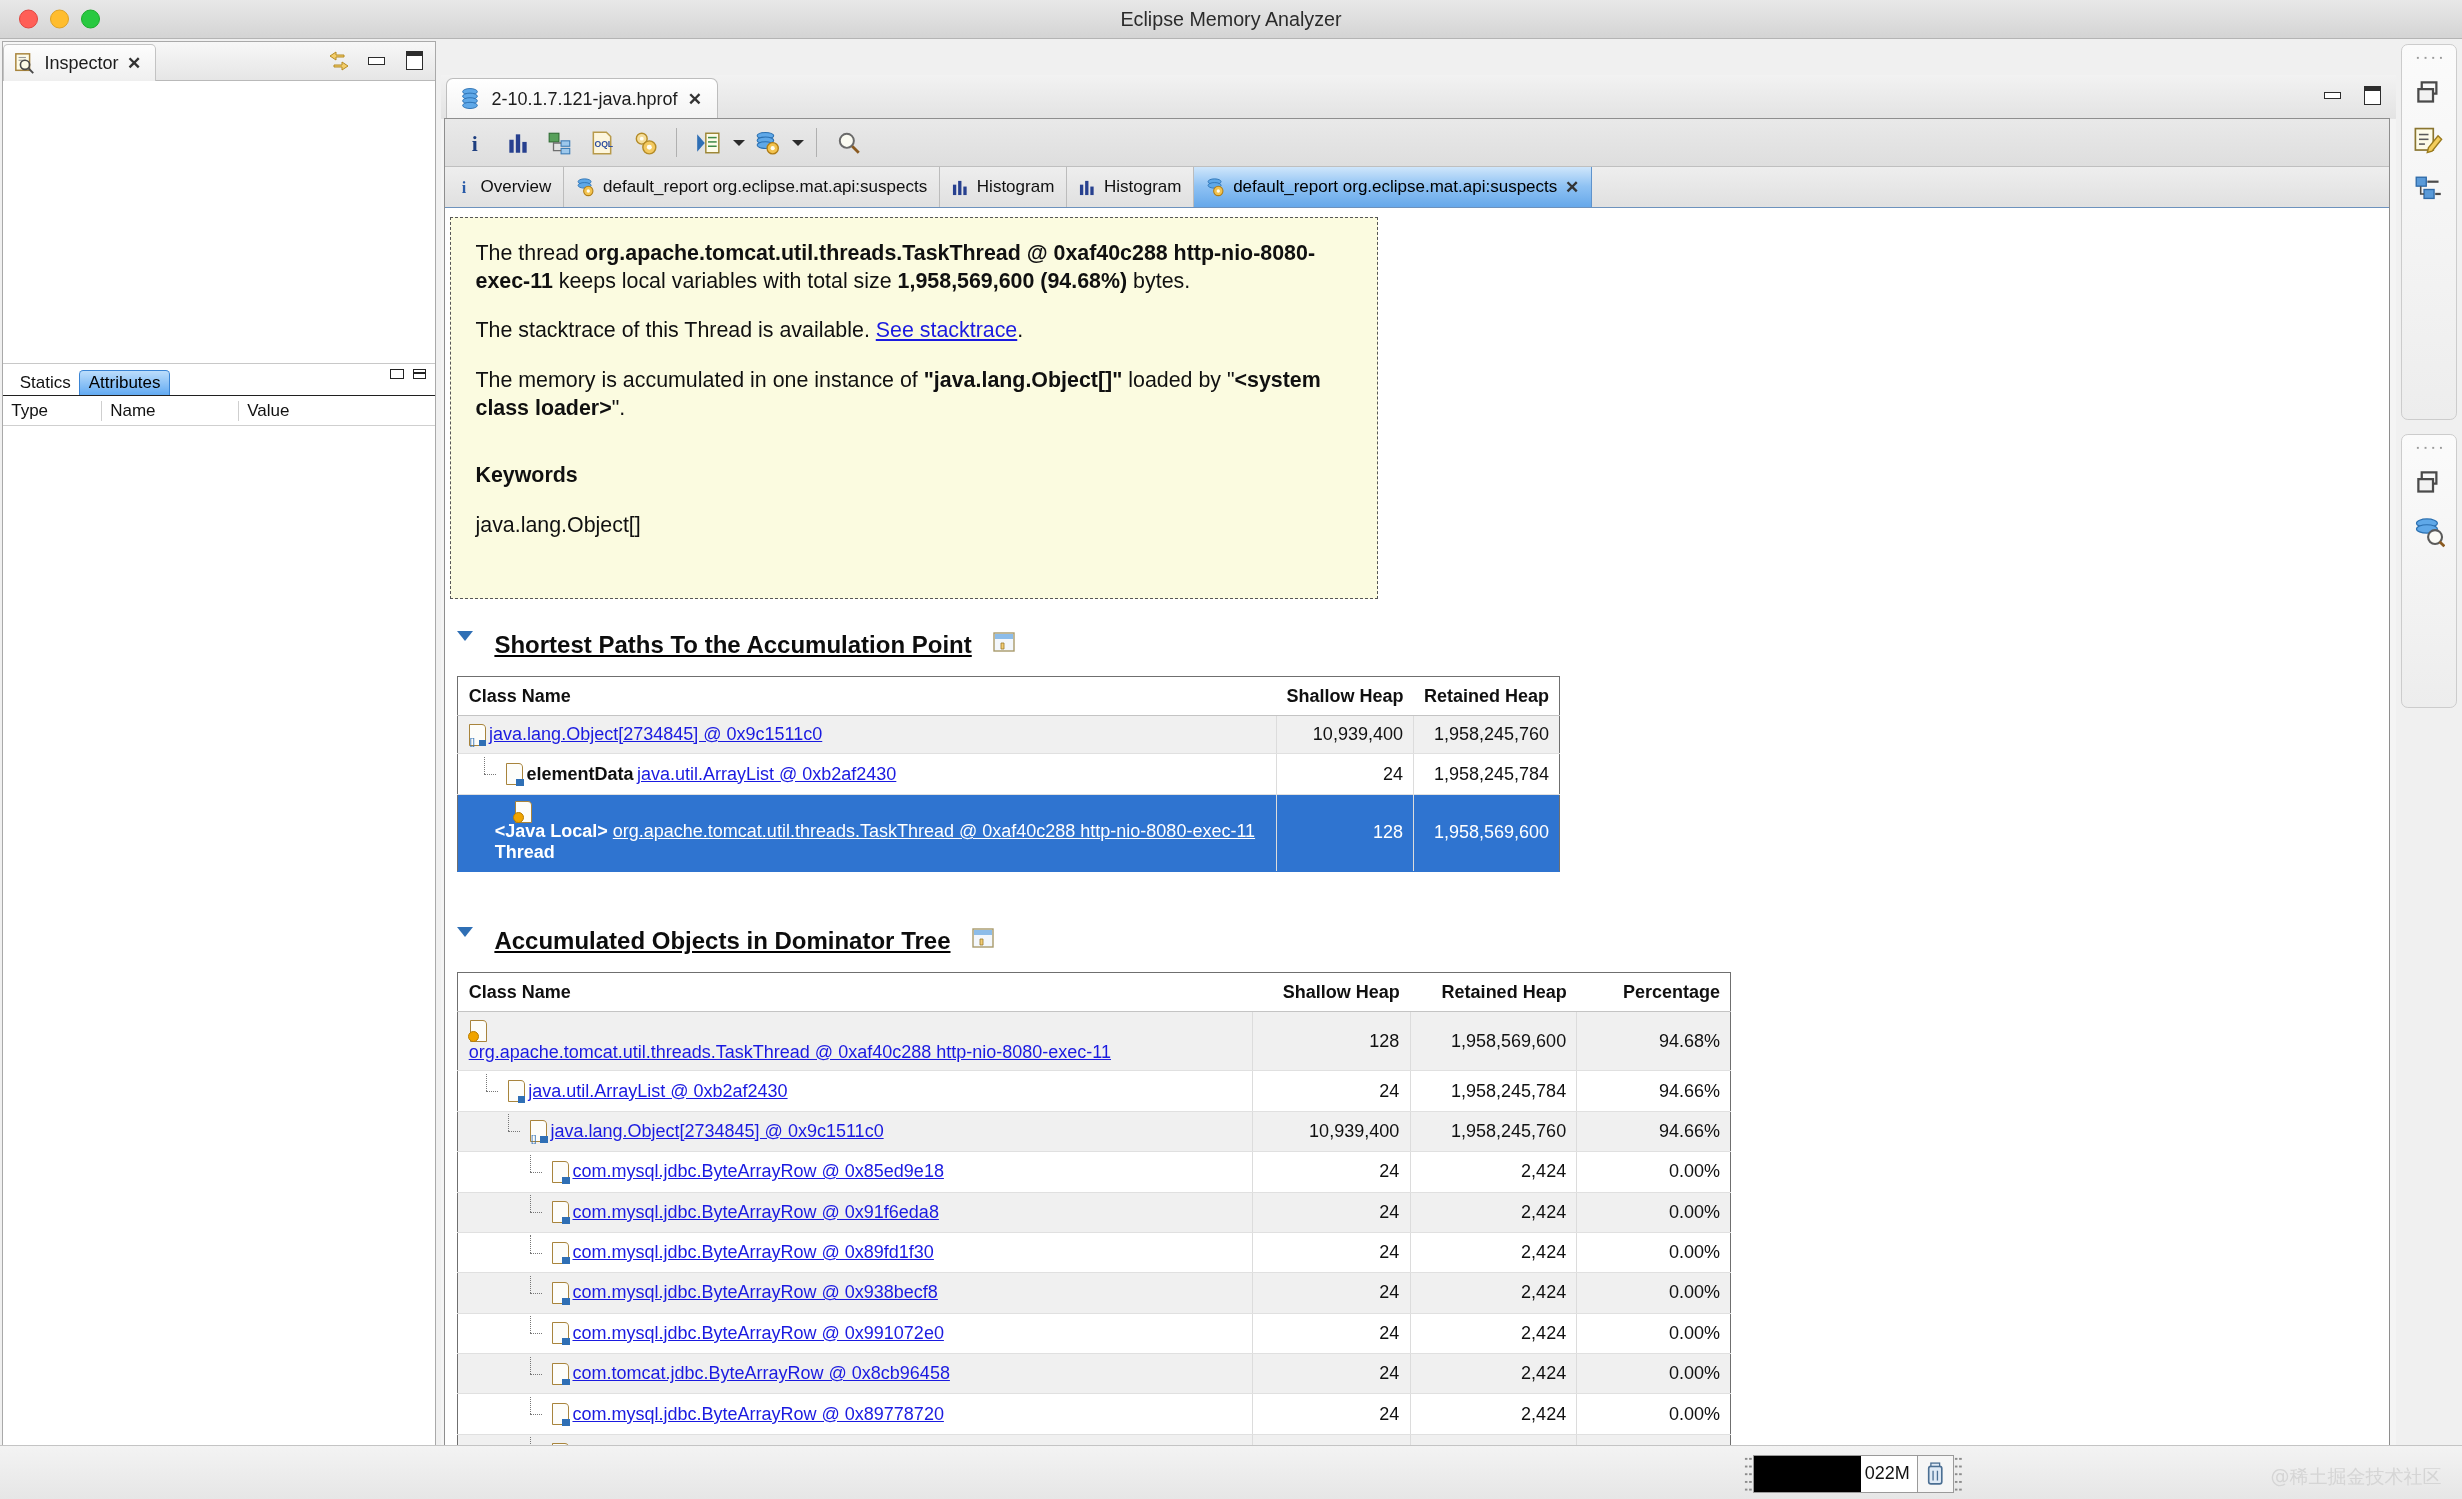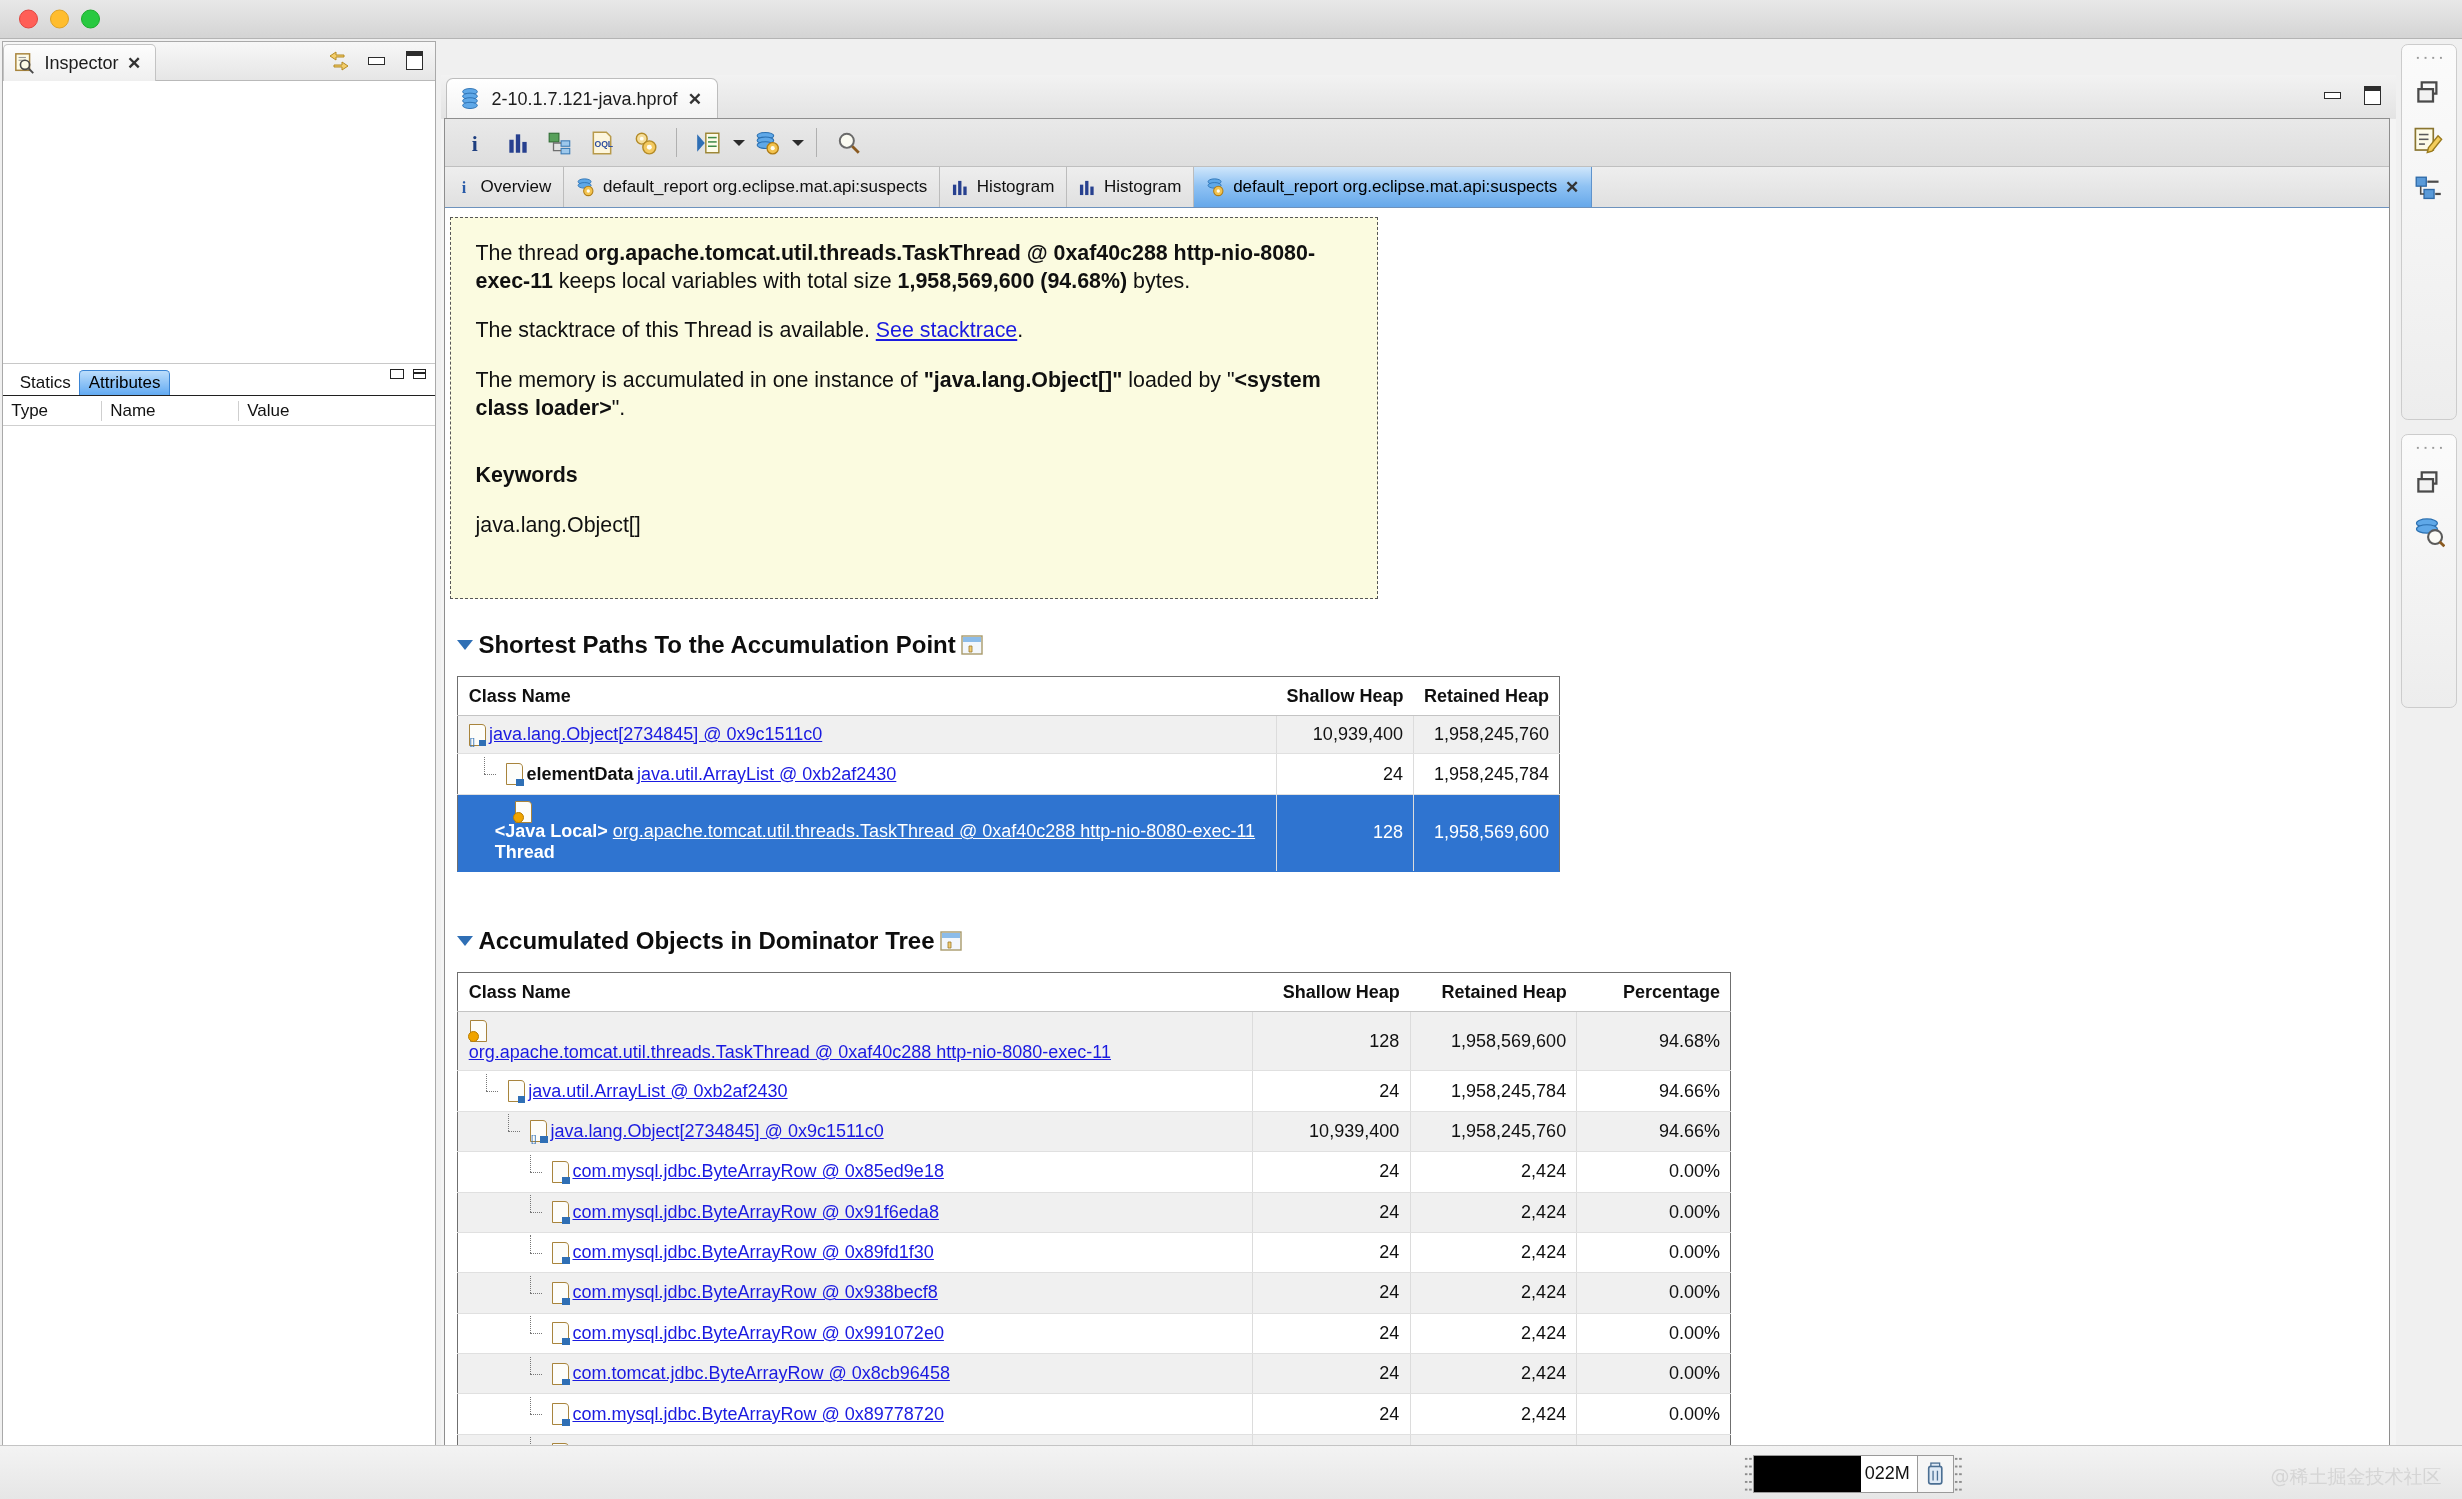--- a/index.html
+++ b/index.html
@@ -212,21 +212,21 @@
     margin: 0 0 22px 0;
     font-size: 21.4px; line-height: 1.3; color: #101010;
   }
   #yellow-box b { font-weight: bold; }
   .link { color: #1a1ae0; text-decoration: underline; cursor: pointer; }
   .kw-title { font-weight: bold; font-size: 21.4px; margin: 0 0 3.4px 0; color:#101010;}
   .kw-val { font-size: 21.4px; color: #101010; margin: 0; }
 
   .section-head {
     position: absolute;
-    display: flex; align-items: center; gap: 5px;
+    display: flex; gap: 21px; text-decoration: underline;
   }
   .tri {
     width: 0; height: 0;
     border-left: 8.5px solid transparent;
     border-right: 8.5px solid transparent;
     border-top: 10.3px solid #2f6fb5;
   }
   .section-title { font-size: 24px; font-weight: bold; color: #0d0d0d; }
 
   table.mat {
@@ -371,20 +371,21 @@
 <body>
 
 <div id="app-window">
 
   <div id="titlebar">
     <div id="traffic-lights">
       <div class="tl close"></div>
       <div class="tl min"></div>
       <div class="tl max"></div>
     </div>
+    <div id="window-title">Eclipse Memory Analyzer</div>
   </div>
 
   <div id="workbench">
 
     <div id="inspector-view">
       <div id="inspector-tabrow">
         <div id="inspector-tab">
           <span>
             <svg class="i" width="22" height="22" viewBox="0 0 24 24">
               <rect x="2" y="2" width="15" height="18" fill="#fdfbe8" stroke="#a8843c" stroke-width="1.6"></rect>

